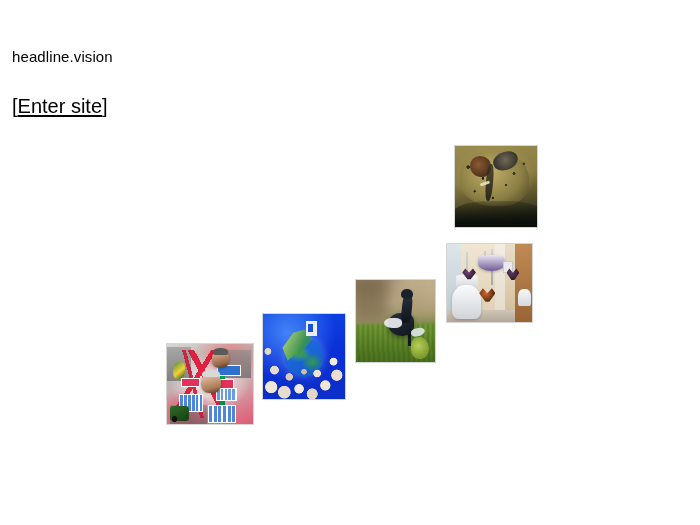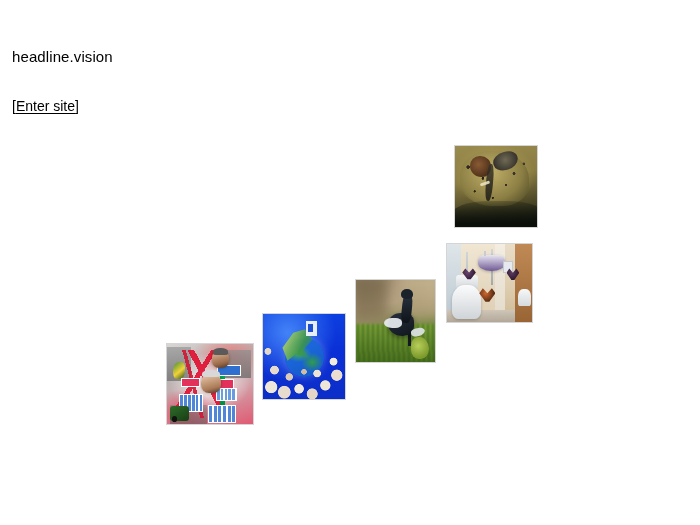--- a/index.html
+++ b/index.html
@@ -37,21 +37,21 @@
     font-weight: 400;
   }
   .intro {
     font-size: 16.5px;
     line-height: 24.2px;
     margin: 0 0 26px 0;
     font-weight: 400;
     letter-spacing: -0.05px;
   }
   .enter-wrap {
-    font-size: 14px;
+    font-size: 20px;
     line-height: 24px;
   }
   .enter-link {
     color: #000000;
     text-decoration: underline;
     text-underline-offset: 2px;
     cursor: pointer;
   }
 
   

